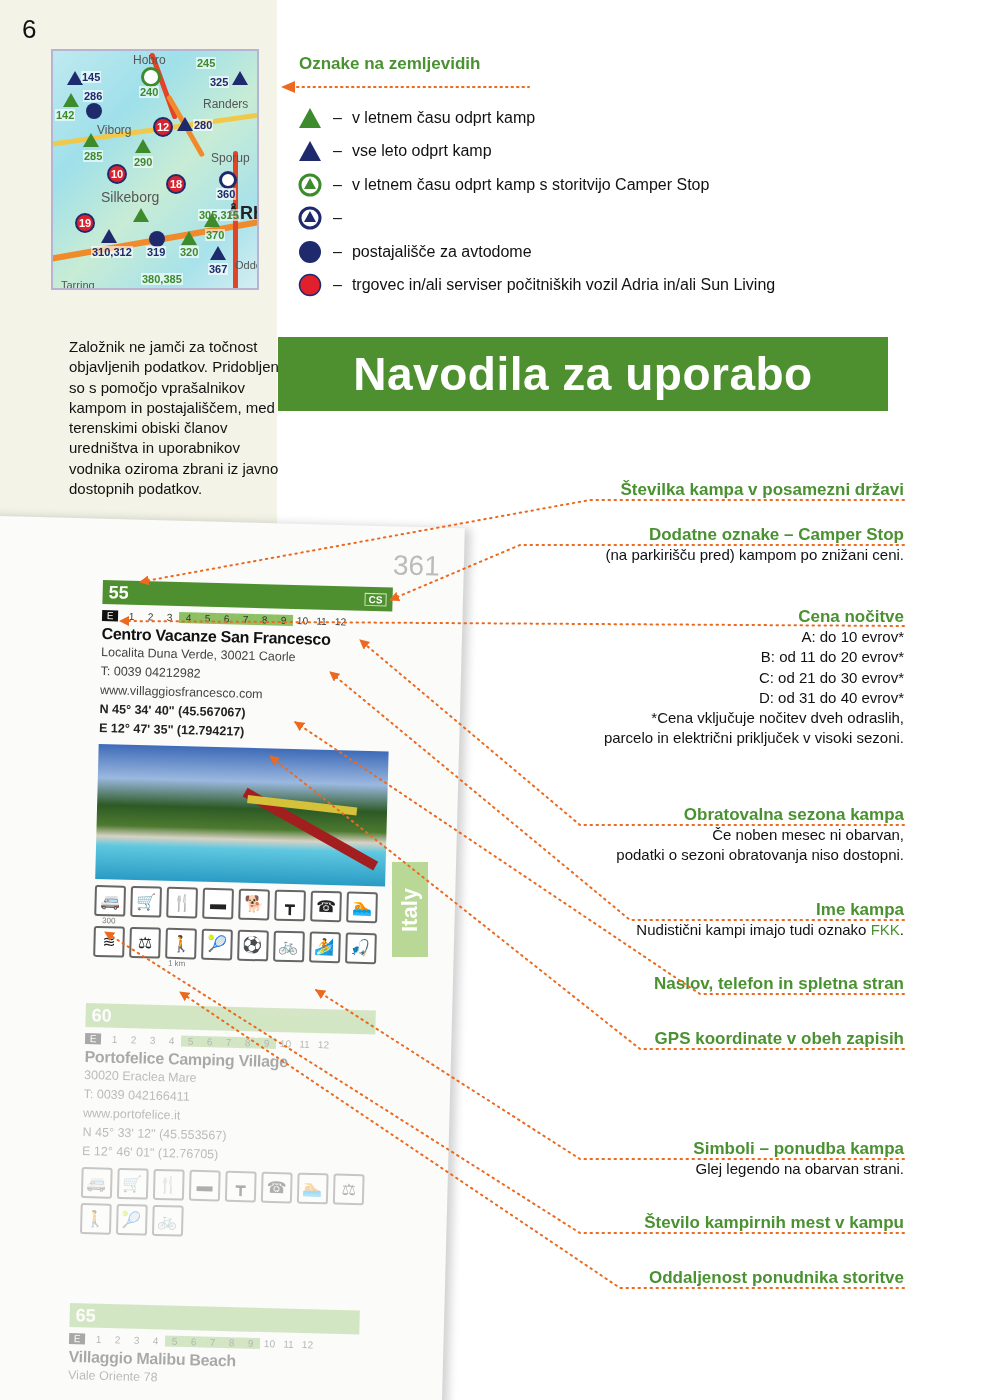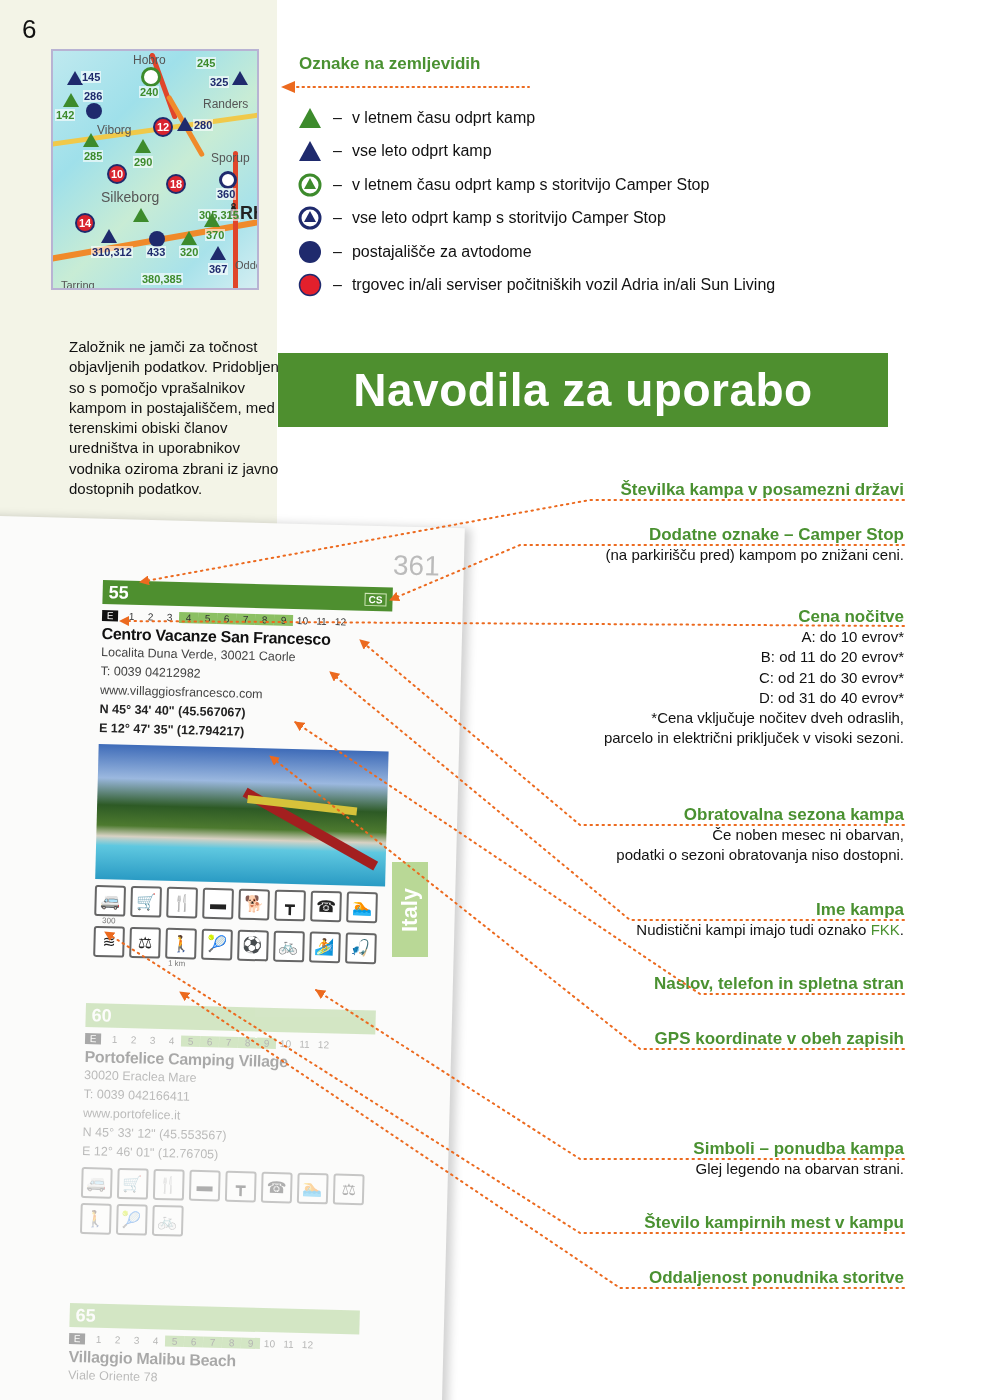--- a/index.html
+++ b/index.html
@@ -33,21 +33,21 @@
   .legend-list li { height: 33.5px; display: flex; align-items: center; font-size: 16px; color: #111; }
   .legend-list .sym { width: 26px; height: 26px; display: inline-flex; align-items: center; justify-content: center; position: relative; }
   .legend-list .dash { margin: 0 10px 0 10px; }
 
   .disclaimer {
     position: absolute; left: 53px; top: 321px; width: 215px;
     font-size: 15px; line-height: 20.3px; color: #111; margin: 16px;
   }
   .banner {
     position: absolute; left: 278px; top: 337px; width: 610px; height: 74px;
-    background: #4e8f2f; color: #fff; display: flex; align-items: center; justify-content: center; margin-top: 16px;
+    background: #4e8f2f; color: #fff; display: flex; align-items: center; justify-content: center;
   }
   .banner h1 { margin: 0; font-size: 46px; font-weight: bold; letter-spacing: 0.5px; }
 
   
   .sample-page {
     position: absolute; left: -40px; top: 515px; width: 505px; height: 960px;
     background: #fbfbfa; transform: rotate(1.5deg); transform-origin: 0 0;
     box-shadow: 6px 0 10px rgba(0,0,0,0.18);
   }
   .left-ghost { position: absolute; left: 0; top: 560px; width: 90px; height: 840px; }
@@ -121,29 +121,29 @@
   <div class="tri-b" style="left:124px;top:66px;"></div>
   <span class="lbl" style="left:140px;top:68px;color:#1f2a6d;">280</span>
   <div class="tri-g" style="left:30px;top:82px;"></div>
   <span class="lbl" style="left:30px;top:99px;color:#3d8b2c;">285</span>
   <div class="tri-g" style="left:82px;top:88px;"></div>
   <span class="lbl" style="left:80px;top:105px;color:#3d8b2c;">290</span>
   <div class="dot-r" style="left:54px;top:113px;">10</div>
   <div class="dot-r" style="left:113px;top:123px;">18</div>
   <div style="position:absolute;left:166px;top:120px;width:12px;height:12px;border-radius:50%;border:3px solid #1f2a6d;background:#fff;"></div>
   <span class="lbl" style="left:163px;top:137px;color:#1f2a6d;">360</span>
-  <div class="dot-r" style="left:22px;top:162px;">14</div>
+  <div class="dot-r" style="left:22px;top:162px;">19</div>
   <div class="tri-g" style="left:80px;top:157px;"></div>
   <span class="lbl" style="left:97px;top:158px;color:#3d8b2c;margin-left:48px;">305,315</span>
   <div class="tri-g" style="left:151px;top:162px;"></div>
   <span class="lbl" style="left:152px;top:178px;color:#3d8b2c;">370</span>
   <div class="tri-b" style="left:48px;top:178px;"></div>
   <span class="lbl" style="left:38px;top:195px;color:#1f2a6d;">310,312</span>
   <div class="dot-b" style="left:96px;top:180px;"></div>
-  <span class="lbl" style="left:93px;top:195px;color:#1f2a6d;">433</span>
+  <span class="lbl" style="left:93px;top:195px;color:#1f2a6d;">319</span>
   <div class="tri-g" style="left:128px;top:180px;"></div>
   <span class="lbl" style="left:126px;top:195px;color:#3d8b2c;">320</span>
   <div class="tri-b" style="left:157px;top:195px;"></div>
   <span class="lbl" style="left:155px;top:212px;color:#1f2a6d;">367</span>
   <span class="lbl" style="left:88px;top:222px;color:#3d8b2c;">380,385</span>
 </div>
 
 <div class="legend-title">Oznake na zemljevidih</div>
 <svg class="legend-arrow" viewBox="0 0 250 14">
   <polygon points="0,7 14,1 14,13" fill="#ec6a1f"></polygon>
@@ -180,21 +180,20 @@
     <span>v letnem času odprt kamp s storitvijo Camper Stop</span>
   </li>
   <li>
     <span class="sym">
         <svg width="24" height="24">
           <circle cx="12" cy="12" r="10" fill="#fff" stroke="#1f2a6d" stroke-width="3"></circle>
           <polygon points="12,5 18,16 6,16" fill="#1f2a6d"></polygon>
         </svg>
       </span>
     <span class="dash">–</span>
-    <span>vse leto odprt kamp s storitvijo Camper Stop</span>
   </li>
   <li>
     <span class="sym">
         <svg width="24" height="24">
           <circle cx="12" cy="12" r="11" fill="#1f2a6d"></circle>
         </svg>
       </span>
     <span class="dash">–</span>
     <span>postajališče za avtodome</span>
   </li>

